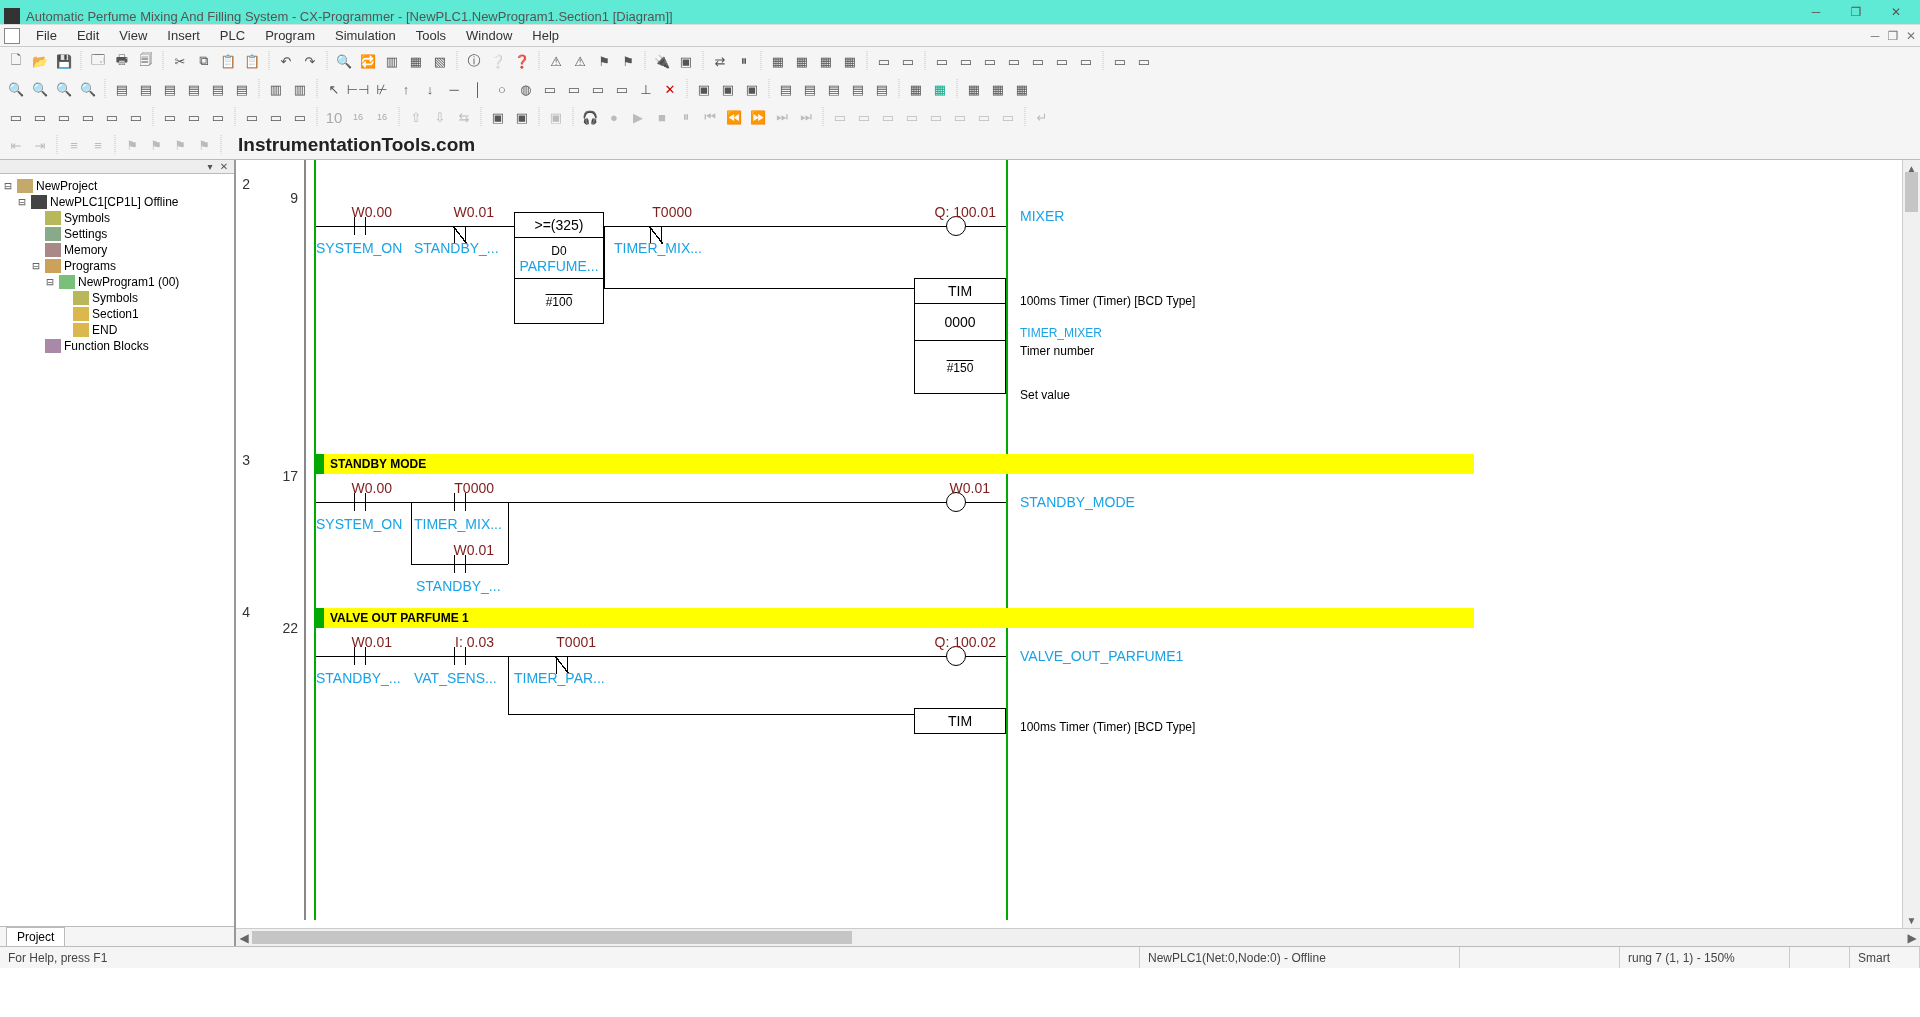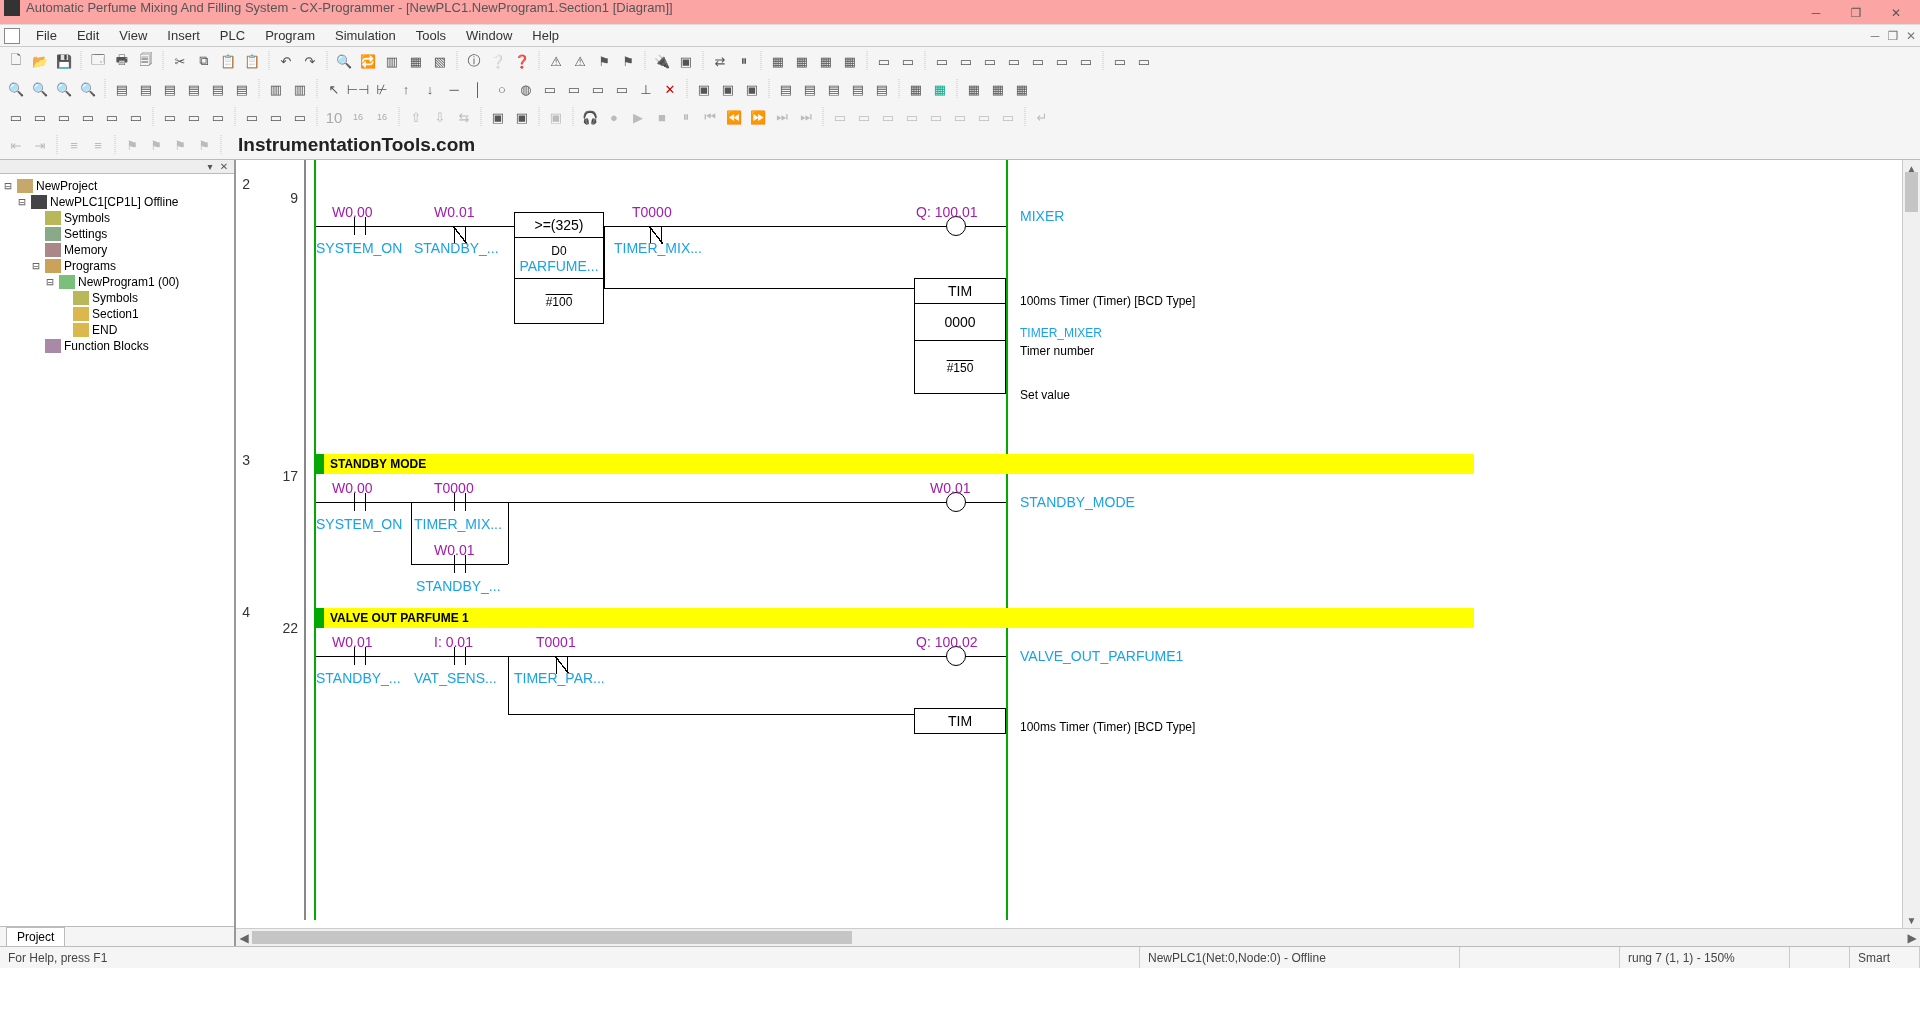--- a/index.html
+++ b/index.html
@@ -1,19 +1,19 @@
 <!DOCTYPE html>
 <html><head>
 <meta charset="utf-8">
 <style>
 * { box-sizing: border-box; margin: 0; padding: 0; font-family: "Segoe UI", Tahoma, sans-serif; font-size: 12px; }
 html, body { width: 1920px; height: 1017px; overflow: hidden; background: #fff; }
 
 
-.titlebar { height: 25px; background: #fca5a5; display: flex; align-items: flex-start; padding: 0 4px; border-bottom: 1px solid #ddd; }
+.titlebar { height: 25px; background: #5eead4; display: flex; align-items: flex-end; padding: 0 4px; border-bottom: 1px solid #ddd; }
 .titlebar .app-icon { width: 16px; height: 16px; background: #333; margin-right: 6px; }
 .titlebar .title { flex: 1; color: #555; font-size: 13px; }
 .titlebar .win-btn { width: 40px; height: 25px; display: flex; align-items: center; justify-content: center; color: #555; }
 
 
 .menubar { height: 22px; display: flex; align-items: center; padding-left: 4px; background: #f5f5f5; border-bottom: 1px solid #ccc; position: relative;}
 .menubar .doc-icon { width: 16px; height: 16px; background: #fff; border: 1px solid #888; margin-right: 6px; }
 .menubar .menu-item { padding: 2px 10px; color: #333; font-size: 13px; }
 .menubar .right-controls { margin-left: auto; display: flex; }
 .menubar .right-controls span { width: 18px; text-align: center; color: #777; }
@@ -60,21 +60,21 @@
 .rail { position: absolute; width: 2px; background: #0a0; }
 .rail-left { left: 78px; top: 0; height: 760px; }
 .rail-right { left: 770px; top: 0; height: 760px; }
 
 .rung-title { position: absolute; height: 20px; background: #ffff00; font-weight: 700; color: #000; padding-left: 6px; font-size: 13px; display:flex; align-items:center; }
 .rung-title .gmark { width:10px; height:100%; background:#0a0; margin-right:6px; margin-left:-6px;}
 
 .wire-h { position: absolute; height: 1px; background: #000; }
 .wire-v { position: absolute; width: 1px; background: #000; }
 
-.addr { position: absolute; font-size: 14px; color: #a21caf; text-align:left; }
+.addr { position: absolute; font-size: 14px; color: #7f1d1d; text-align:right; }
 .sym { position: absolute; font-size: 14px; color: #19a2e6; }
 
 .contact-no::before, .contact-no::after { content:""; position:absolute; width:1px; height:18px; background:#000; top:-9px;}
 .contact-no::before{ left:0;} .contact-no::after{ right:0;}
 .contact-no { position:absolute; width:12px; height:1px;}
 .contact-nc { position:absolute; width:12px; height:18px; top:-9px;}
 .contact-nc::before,.contact-nc::after{content:"";position:absolute;width:1px;height:18px;background:#000;}
 .contact-nc::before{left:0;} .contact-nc::after{right:0;}
 .contact-nc .slash{position:absolute; left:-1px; top:0; width:14px; height:18px; background:linear-gradient(to top right, transparent 47%, #000 47%, #000 53%, transparent 53%);}
 
@@ -461,21 +461,21 @@
             <span class="gmark"></span>
             <span>VALVE OUT PARFUME 1</span>
           </div>
         <div class="wire-h" style="left:80px; top:496px; width:690px;"></div>
 
         <div class="contact-no" style="left:118px; top:496px;"></div>
         <div class="addr" style="left:96px; top:474px; width:60px;">W0.01</div>
         <div class="sym" style="left:80px; top:510px;">STANDBY_...</div>
 
         <div class="contact-no" style="left:218px; top:496px;"></div>
-        <div class="addr" style="left:198px; top:474px; width:60px;">I: 0.01</div>
+        <div class="addr" style="left:198px; top:474px; width:60px;">I: 0.03</div>
         <div class="sym" style="left:178px; top:510px;">VAT_SENS...</div>
 
         <div class="contact-nc" style="left:320px; top:496px;">
             <div class="slash"></div>
           </div>
         <div class="addr" style="left:300px; top:474px; width:60px;">T0001</div>
         <div class="sym" style="left:278px; top:510px;">TIMER_PAR...</div>
 
         <div class="coil" style="left:710px; top:486px;"></div>
         <div class="addr" style="left:680px; top:474px; width:80px;">Q: 100.02</div>

